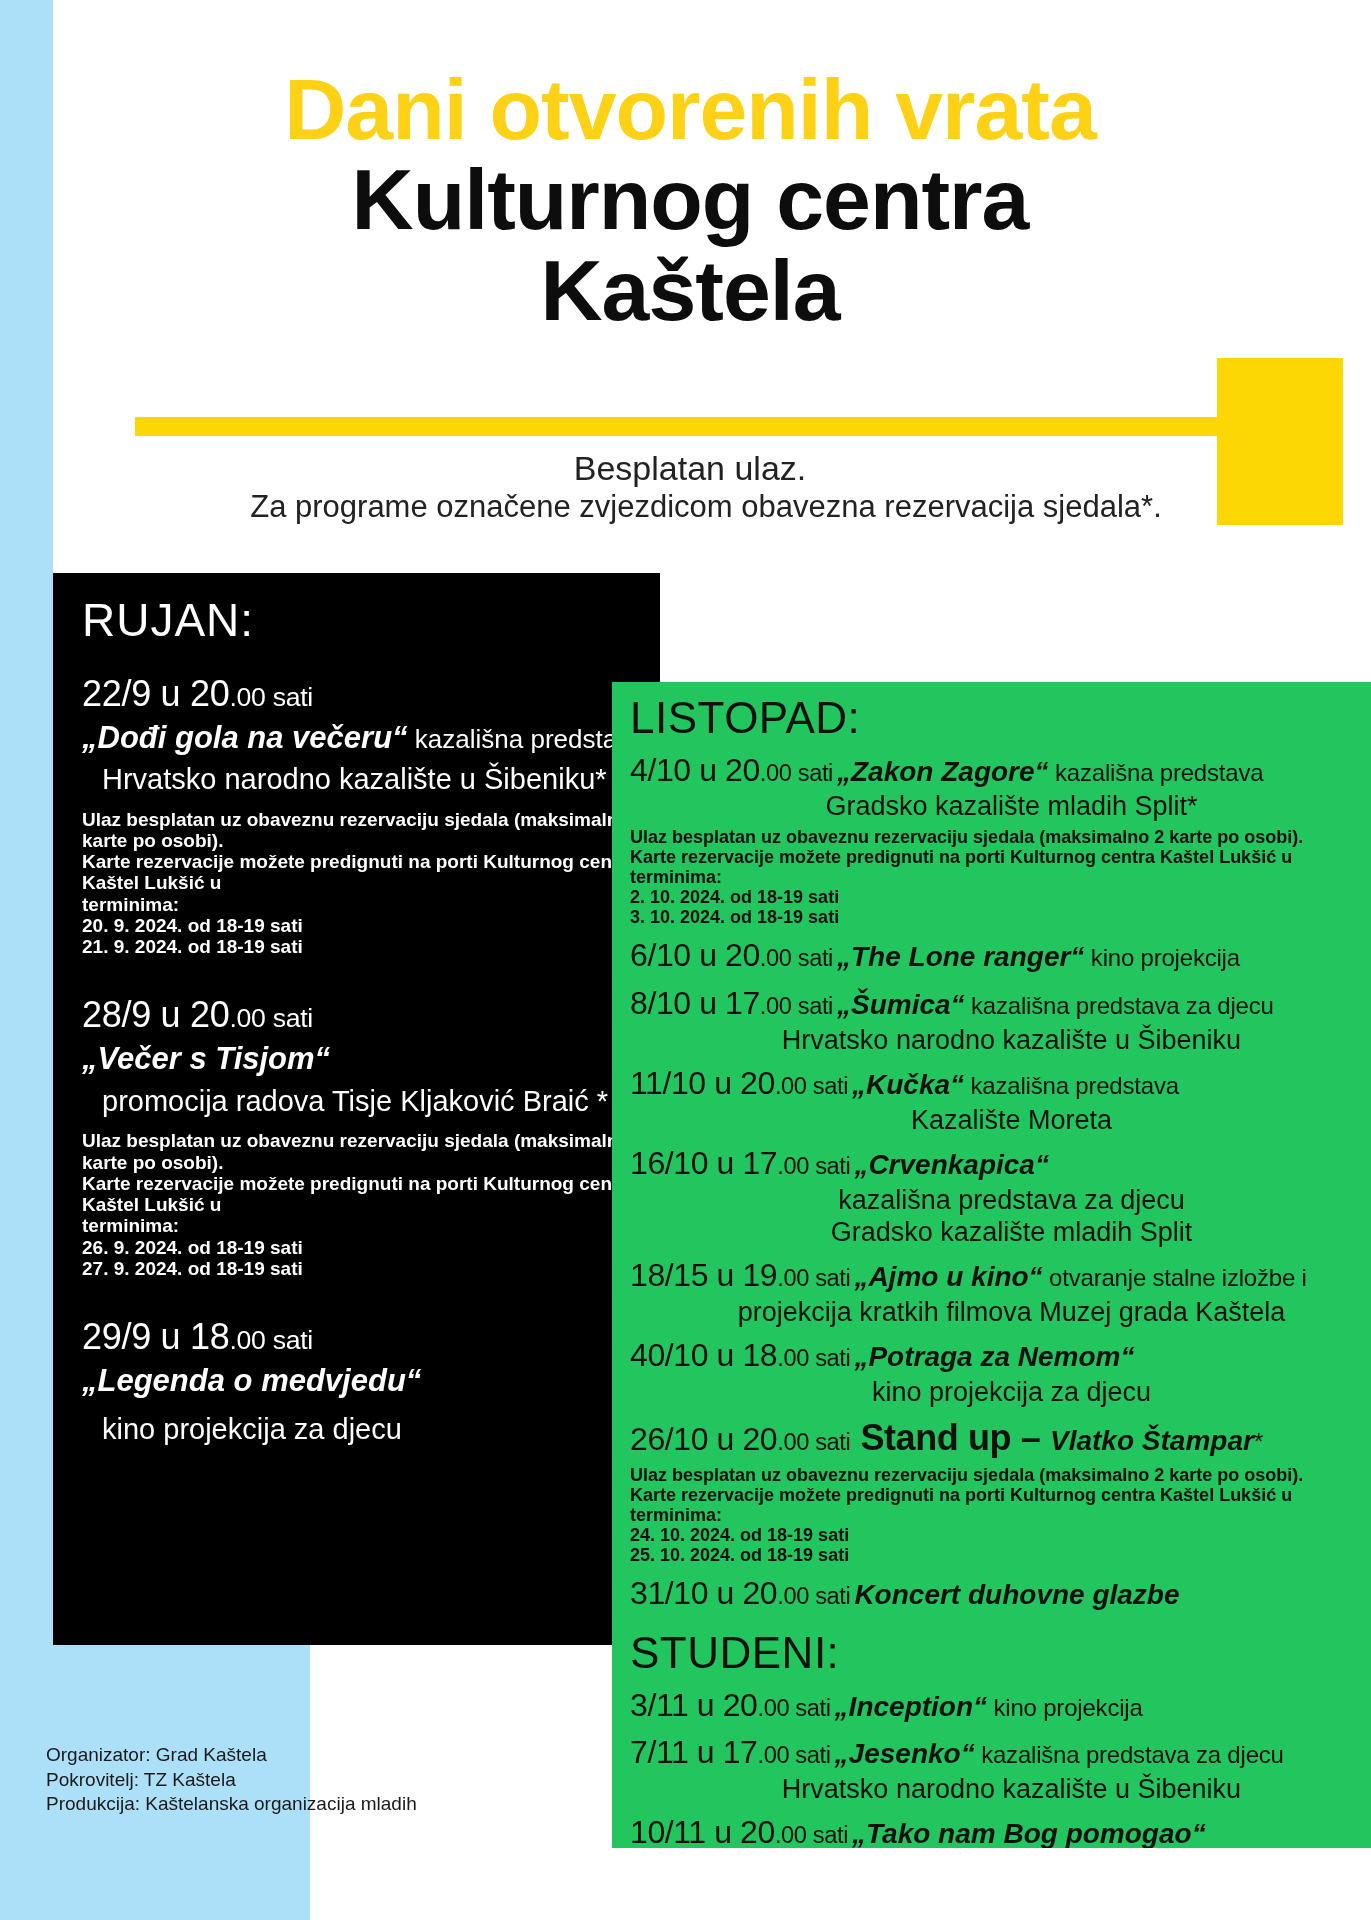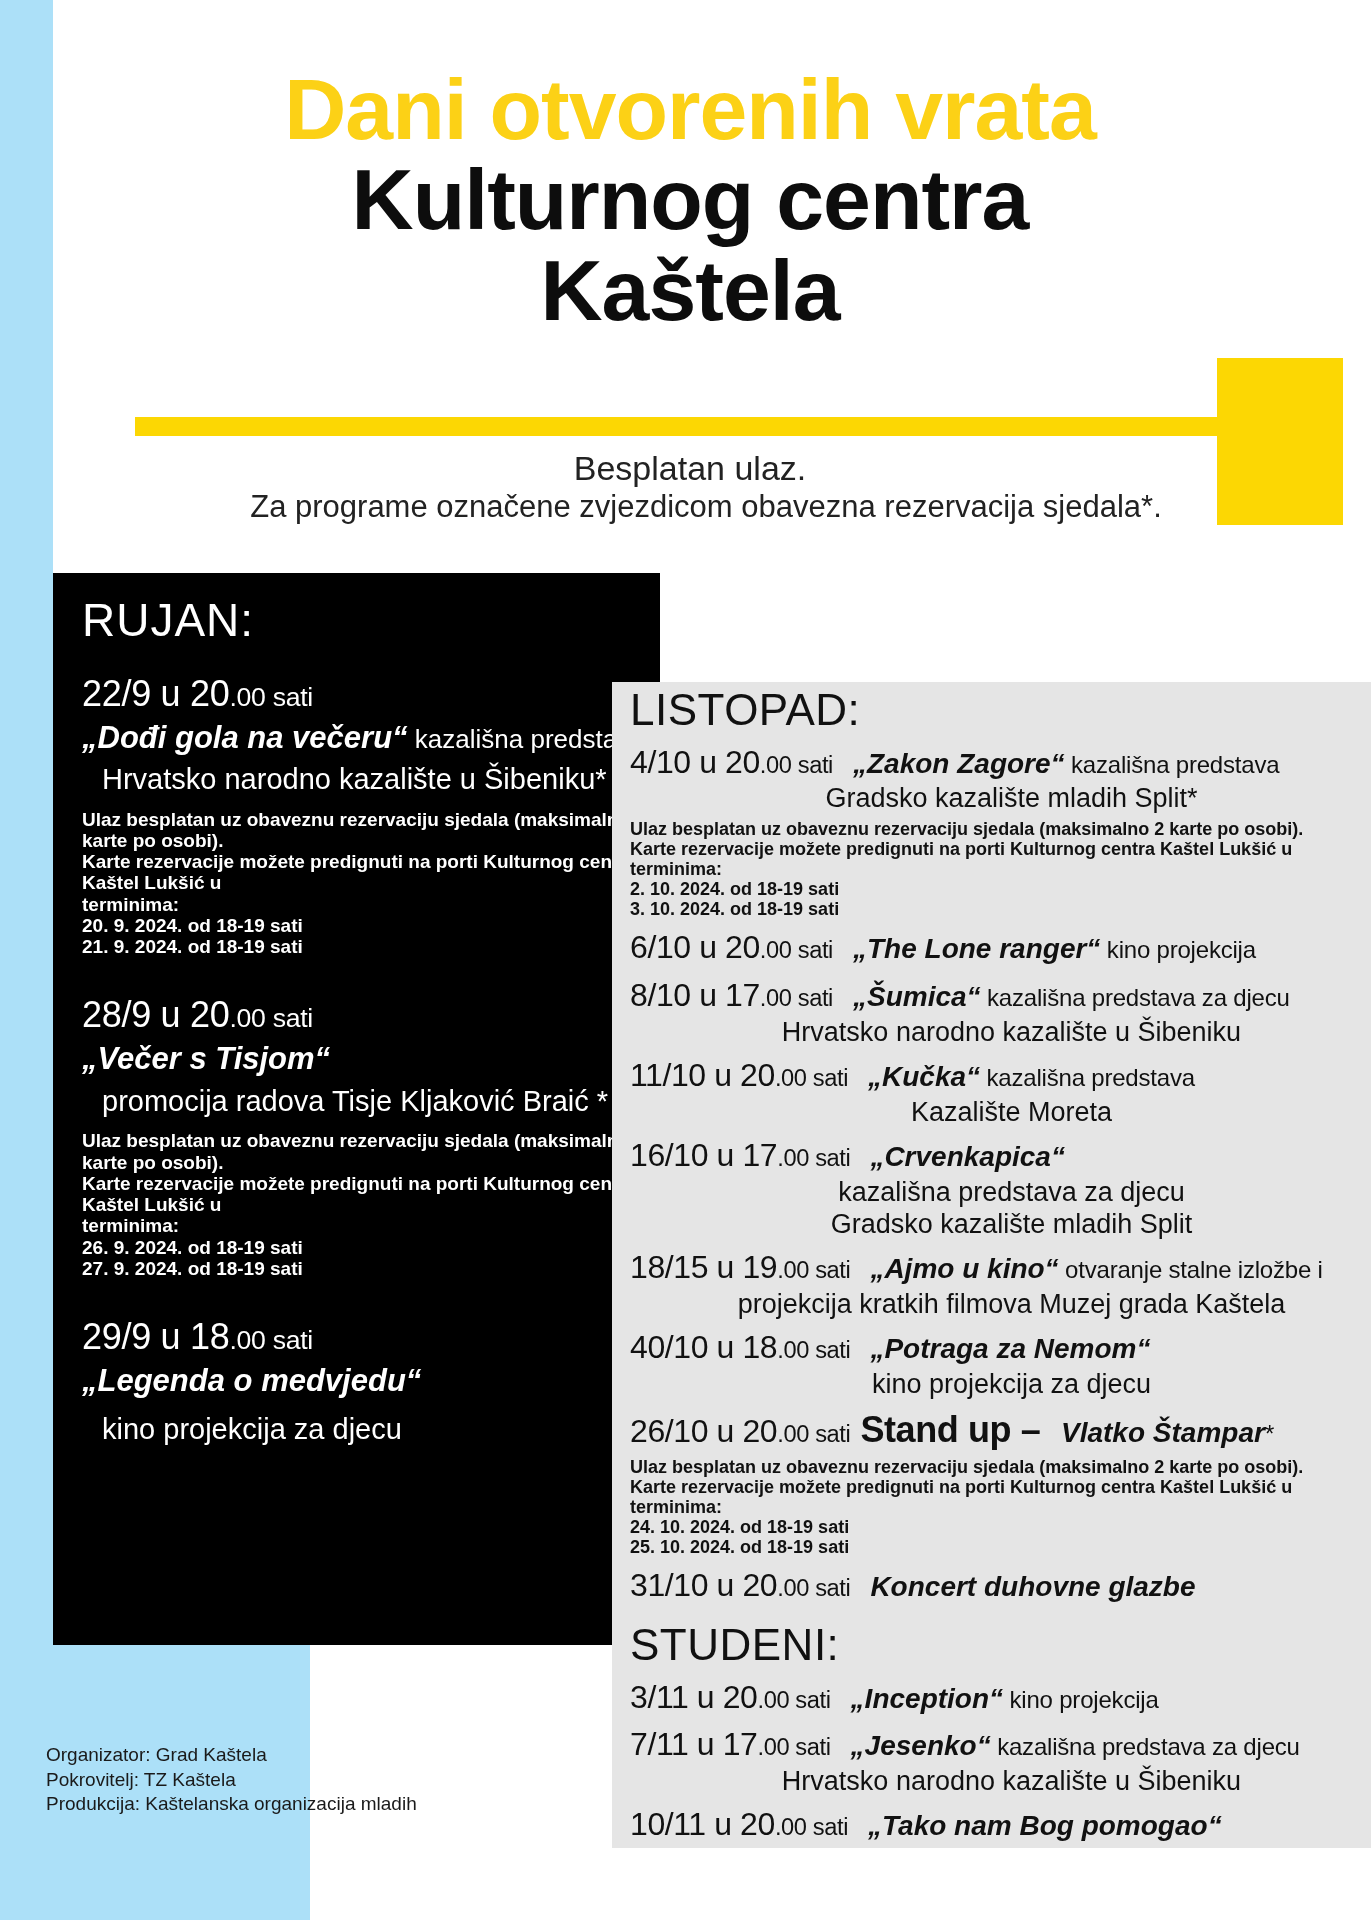--- a/index.html
+++ b/index.html
@@ -27,29 +27,29 @@
   .bk-event{margin-bottom:36px;}
   .ev-time{font-size:36px;line-height:1.22;white-space:nowrap;letter-spacing:-0.3px;}
   .t2{font-size:0.74em;}
   .bk-titleline{font-size:31px;font-weight:700;font-style:italic;line-height:1.45;white-space:nowrap;}
   .bk-suffix{font-size:26px;font-weight:400;font-style:normal;}
   .bk-line2{font-size:29px;line-height:1.35;padding-left:20px;white-space:nowrap;}
   .notes{font-size:19px;font-weight:700;line-height:1.12;margin-top:9px;}
   .black-box .notes{color:#fff;}
 
   
-  .yellow-box{position:absolute;left:612px;top:682px;width:759px;height:1166px;background:#e5e5e5;color:#111;
-              padding:4px 18px 0 18px;box-sizing:border-box;overflow:hidden;}
+  .yellow-box{position:absolute;left:612px;top:682px;width:759px;height:1166px;background:#22c55e;color:#111;
+              padding:12px 18px 0 18px;box-sizing:border-box;overflow:hidden;}
   .yl-heading{font-size:44px;font-weight:400;line-height:1.08;margin:0 0 6px 0;letter-spacing:0.5px;}
   .yl-heading.second{margin-top:16px;}
   .yl-event{margin-top:10px;}
   .yl-row{font-size:32px;line-height:1.18;white-space:nowrap;letter-spacing:-0.4px;}
-  .yl-title{font-size:28px;font-weight:700;font-style:italic;margin-left:20px;letter-spacing:0;}
+  .yl-title{font-size:28px;font-weight:700;font-style:italic;margin-left:4px;letter-spacing:0;}
   .yl-pre{font-size:36px;font-weight:700;font-style:normal;margin-left:10px;}
-  .yl-pre + .yl-title{margin-left:11px;}
+  .yl-pre + .yl-title{margin-left:0;}
   .yl-suffix{font-size:24px;font-weight:400;font-style:normal;letter-spacing:-0.2px;}
   .yl-line2{font-size:27px;line-height:1.12;text-align:center;padding-left:70px;padding-right:30px;margin-top:2px;}
   .yellow-box .notes{color:#111;font-size:18px;margin-top:5px;}
 
   
   .footer{position:absolute;left:46px;top:1743px;font-size:19px;line-height:1.3;color:#1a1a1a;}
 </style>
 </head>
 <body>
 

